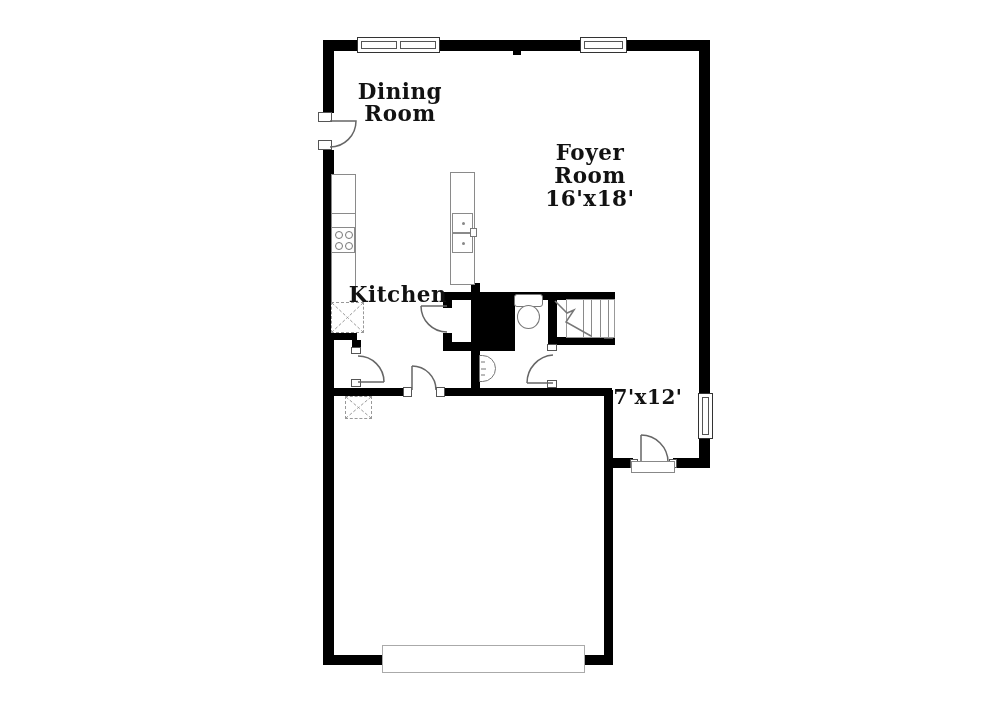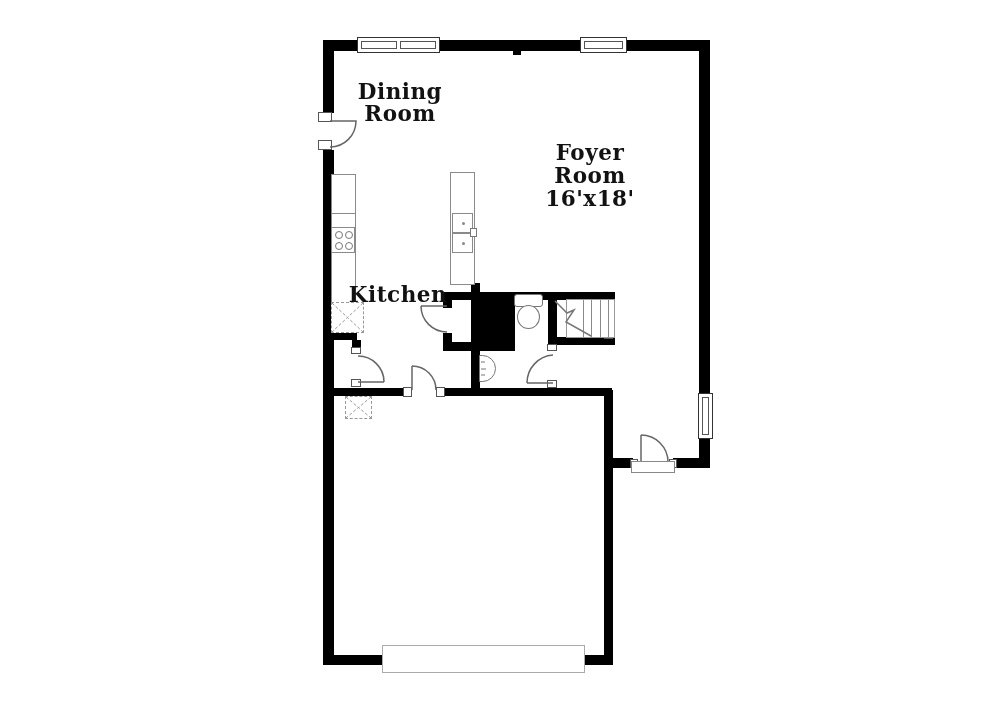--- a/index.html
+++ b/index.html
@@ -158,15 +158,16 @@
   </div>
 
   <div class="label" style="left:528px;top:141px;width:124px;font-size:21.5px;line-height:23px;">
     <span>Foyer</span><br>
     <span>Room</span><br>
     <span>16'x18'</span>
   </div>
 
   <div class="label" style="left:336px;top:282px;width:124px;font-size:21.5px;">Kitchen</div>
 
+  <div class="label" style="left:586px;top:385px;width:124px;font-size:20px;">7'x12'</div>
 
 
 </div>
 
 </body></html>

